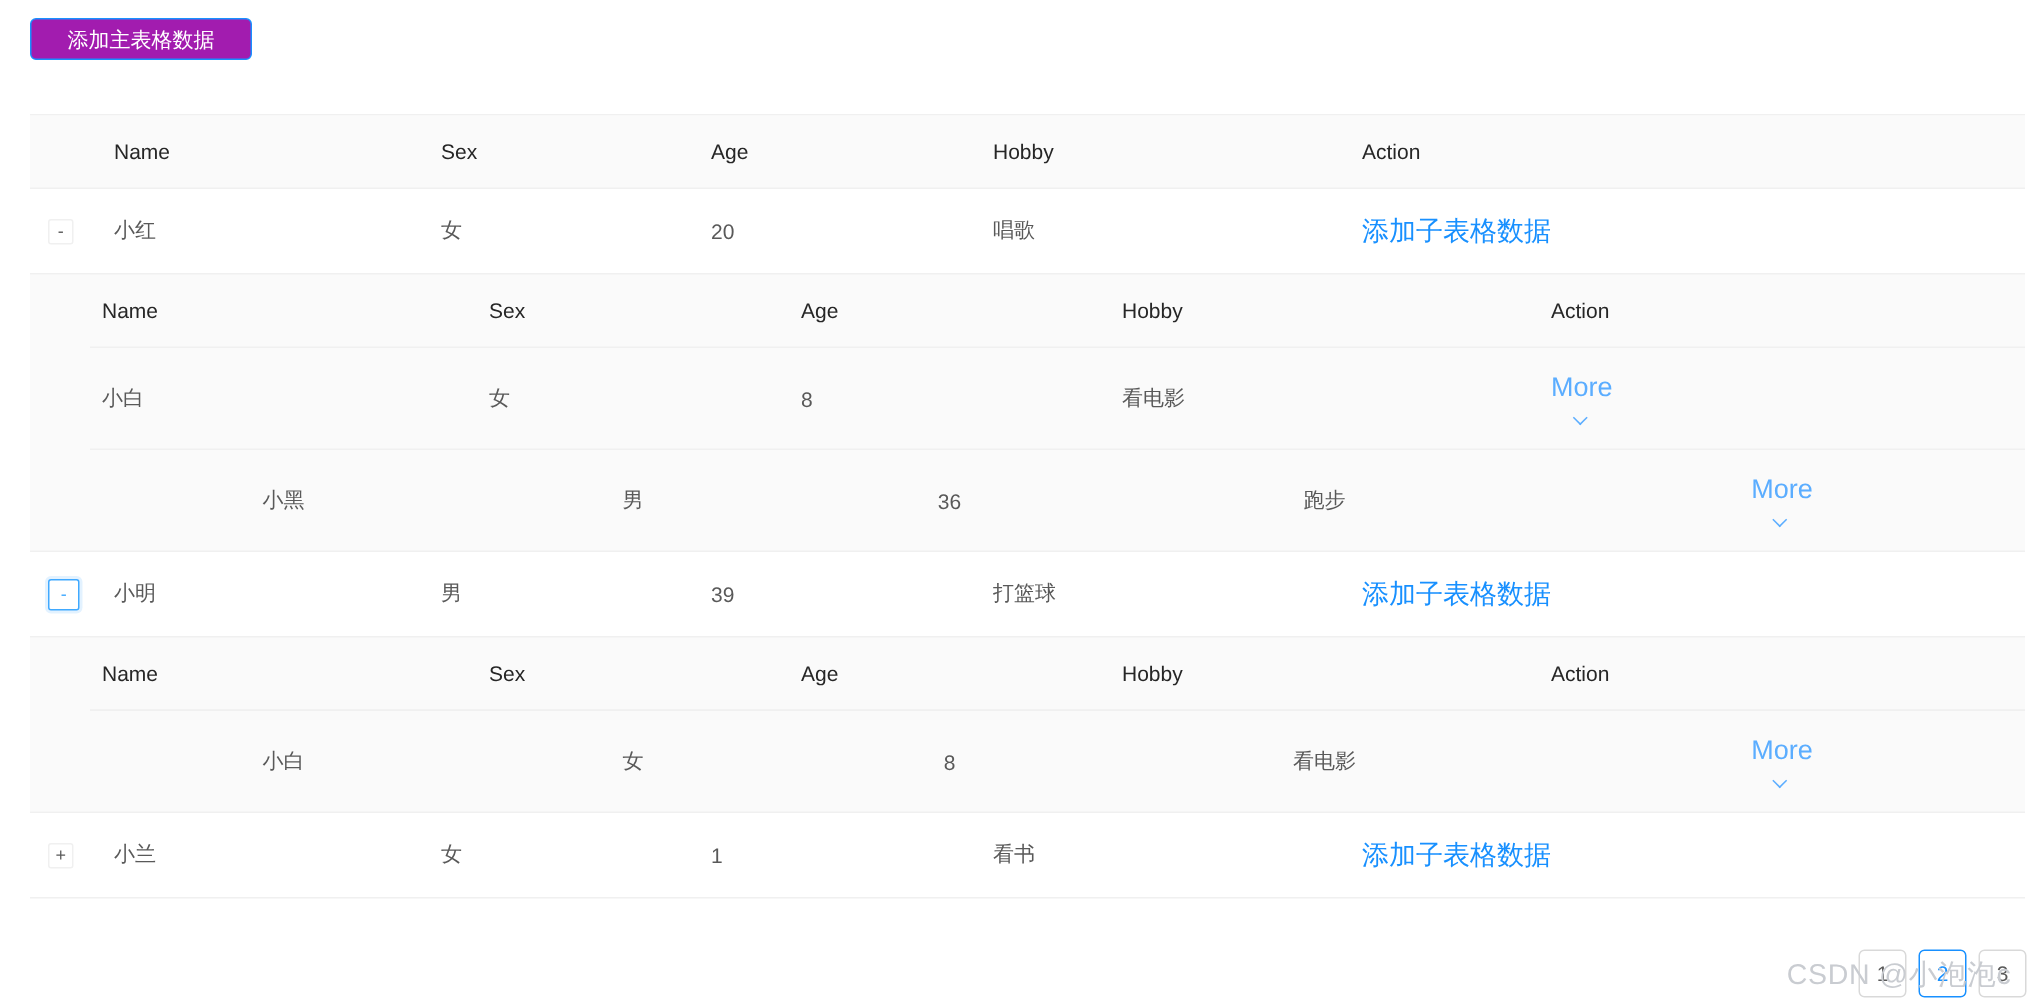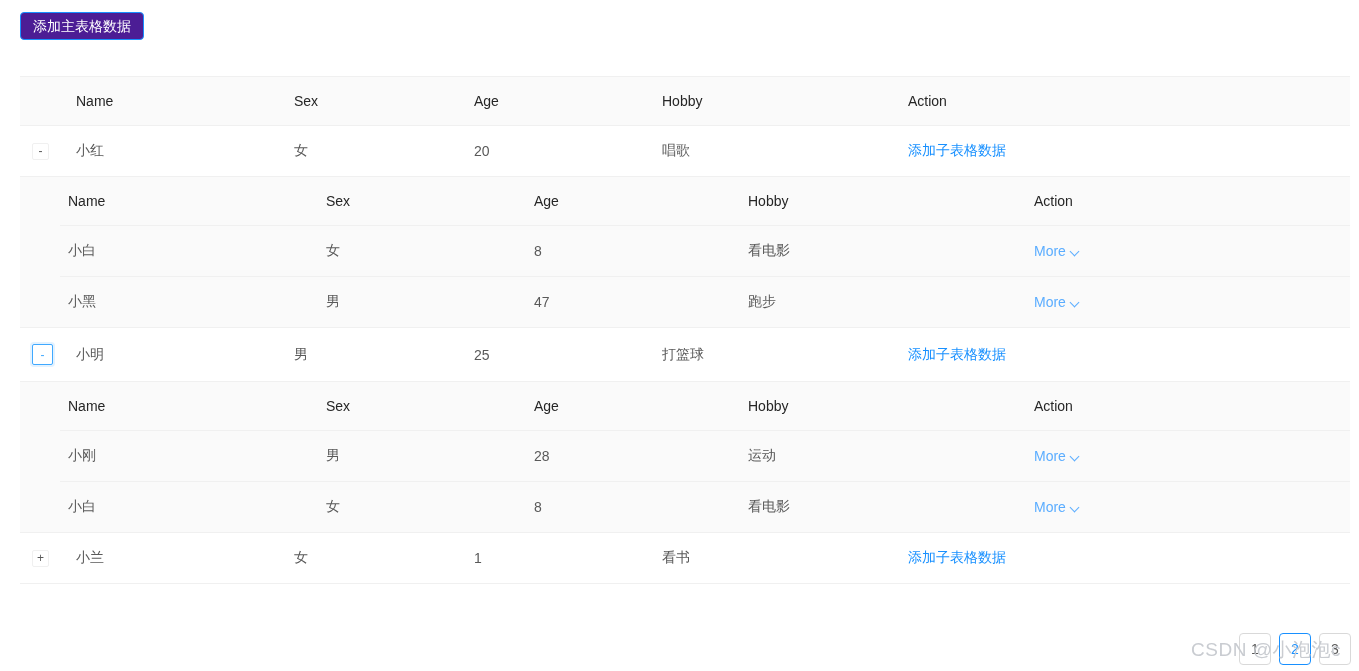--- a/index.html
+++ b/index.html
@@ -9,27 +9,27 @@
     background: #ffffff;
     font-family: "Liberation Sans", "DejaVu Sans", sans-serif;
     overflow: hidden;
   }
   .page { position: relative; width: 1359px; height: 671px; background: #fff; }
 
   
   .toolbar { position: absolute; left: 20px; top: 12px; }
   .btn-primary {
     display: inline-block;
-    background: #4c1d95;
+    background: #a21caf;
     color: #ffffff;
     border: 1px solid #1890ff;
     border-radius: 4px;
     font-size: 14px;
     line-height: 20px;
-    padding: 3px 12px;
+    padding: 3px 24px;
     cursor: pointer;
     white-space: nowrap;
     font-family: "Liberation Sans", "DejaVu Sans", sans-serif;
   }
 
   
   .table-wrap {
     position: absolute;
     left: 20px; top: 76px;
     width: 1330px;
@@ -85,25 +85,25 @@
   .expand-btn.focused {
     width: 21px; height: 21px;
     border: 1px solid #40a9ff;
     color: #40a9ff;
     box-shadow: 0 0 0 2px rgba(24,144,255,0.12);
   }
 
   .link {
     color: #1890ff;
     cursor: pointer;
-    font-size: 14px;
+    font-size: 18px;
     text-decoration: none;
     white-space: nowrap;
   }
-  .link-more { display: inline-flex; align-items: center; gap: 5px; color: #5badff; }
+  .link-more { display: inline-flex; align-items: center; gap: 5px; color: #5badff; flex-direction: column; }
   .chev { display: inline-block; width: 9px; height: 9px; position: relative; }
   .chev::before {
     content: "";
     position: absolute; left: 0; top: 1px;
     width: 6px; height: 6px;
     border-right: 1.4px solid #5badff;
     border-bottom: 1.4px solid #5badff;
     transform: rotate(45deg);
   }
 
@@ -128,21 +128,21 @@
   }
   .subtbl > tbody > tr > td {
     background: #fafafa;
     color: #595959;
     font-size: 14px;
     text-align: left;
     padding: 16px 8px;
     border-bottom: 1px solid #f0f0f0;
     white-space: nowrap;
   }
-  .subtbl > tbody > tr:last-child > td { border-bottom: none; }
+  .subtbl > tbody > tr:last-child > td { border-bottom: none; text-align: center; }
   .s-name { width: 258px; }
   .s-sex  { width: 208px; }
   .s-age  { width: 214px; }
   .s-hob  { width: 286px; }
   .s-act  { width: auto; }
 
   
   .pagination {
     position: absolute;
     right: 8px; bottom: 6px;
@@ -244,42 +244,42 @@
                     <td>
                       <a class="link link-more" href="#">
                         <span>More</span>
                         <span class="chev"></span>
                       </a>
                     </td>
                   </tr>
                   <tr>
                     <td>小黑</td>
                     <td>男</td>
-                    <td>47</td>
+                    <td>36</td>
                     <td>跑步</td>
                     <td>
                       <a class="link link-more" href="#">
                         <span>More</span>
                         <span class="chev"></span>
                       </a>
                     </td>
                   </tr>
                 </tbody>
               </table>
             </div>
           </td>
         </tr>
 
         <tr>
           <td class="expand-cell">
             <button class="expand-btn focused">-</button>
           </td>
           <td>小明</td>
           <td>男</td>
-          <td>25</td>
+          <td>39</td>
           <td>打篮球</td>
           <td>
             <a class="link" href="#">添加子表格数据</a>
           </td>
         </tr>
         <tr class="expanded-row">
           <td colspan="6">
             <div class="nested-pad">
               <table class="subtbl">
                 <colgroup>
@@ -293,32 +293,20 @@
                   <tr>
                     <th>Name</th>
                     <th>Sex</th>
                     <th>Age</th>
                     <th>Hobby</th>
                     <th>Action</th>
                   </tr>
                 </thead>
                 <tbody>
                   <tr>
-                    <td>小刚</td>
-                    <td>男</td>
-                    <td>28</td>
-                    <td>运动</td>
-                    <td>
-                      <a class="link link-more" href="#">
-                        <span>More</span>
-                        <span class="chev"></span>
-                      </a>
-                    </td>
-                  </tr>
-                  <tr>
                     <td>小白</td>
                     <td>女</td>
                     <td>8</td>
                     <td>看电影</td>
                     <td>
                       <a class="link link-more" href="#">
                         <span>More</span>
                         <span class="chev"></span>
                       </a>
                     </td>

